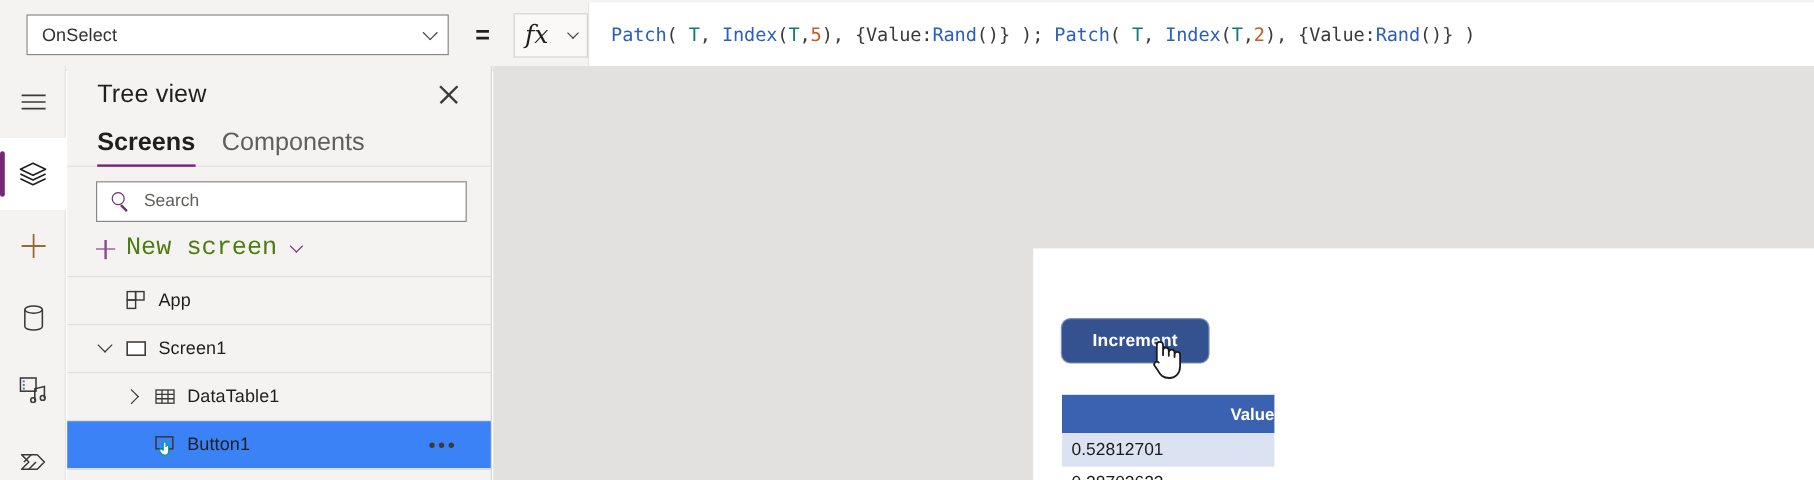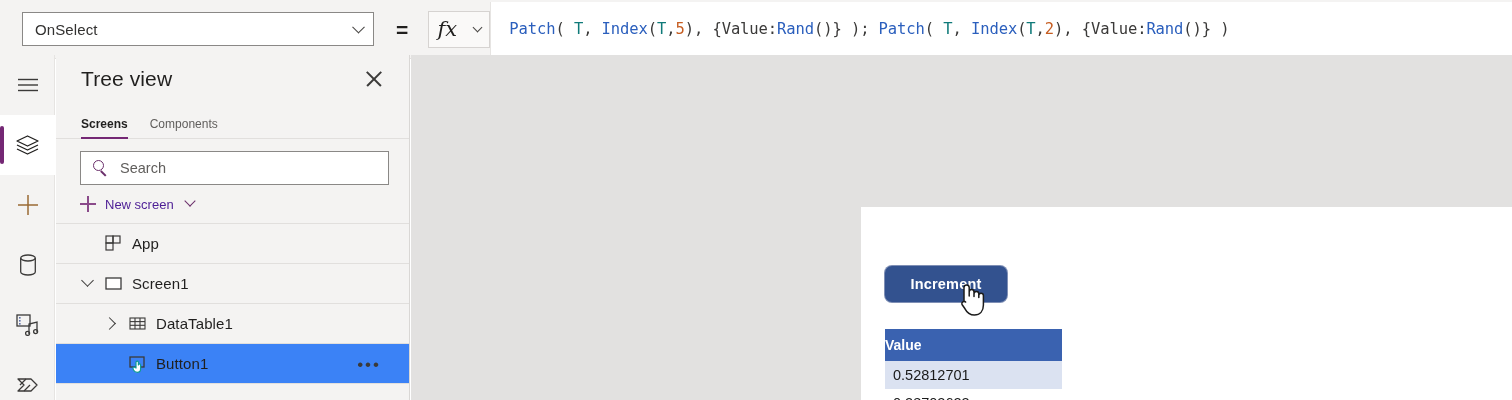--- a/index.html
+++ b/index.html
@@ -108,21 +108,21 @@
   }
   .close-x::before { transform: rotate(45deg); }
   .close-x::after  { transform: rotate(-45deg); }
 
   .tabs {
     height: 36px; display: flex; align-items: flex-end; gap: 22px;
     padding-left: 25px;
     border-bottom: 1px solid #e1dfdd;
   }
   .tab {
-    position: relative; font-size: 12px; color: #605e5c;
+    position: relative; font-size: 21px; color: #605e5c;
     padding-bottom: 7px; cursor: pointer;
   }
   .tab.active { color: #201f1e; font-weight: 600; }
   .tab.active::after {
     content: ""; position: absolute; left: 0; right: 0; bottom: -1px;
     height: 2.5px; background: #742774;
   }
 
   .search-wrap { padding: 12px 20px 0 24px; }
   .searchbox {
@@ -144,21 +144,21 @@
   .new-screen {
     display: flex; align-items: center; gap: 9px;
     padding: 11px 0 11px 24px; cursor: pointer;
   }
   .plus-ic { position: relative; width: 16px; height: 16px; }
   .plus-ic::before, .plus-ic::after {
     content: ""; position: absolute; background: #8a4a8a;
   }
   .plus-ic::before { left: 0; top: 7px; width: 16px; height: 1.6px; }
   .plus-ic::after  { left: 7px; top: 0; width: 1.6px; height: 16px; }
-  .new-screen .txt { font-size: 13px; color: #4c1d95; }
+  .new-screen .txt { font-size: 21px; color: #4d7c0f; font-family: Liberation Mono, monospace; }
   .ns-chev {
     width: 8px; height: 8px; margin-left: 3px;
     border-right: 1.4px solid #6b2f6b; border-bottom: 1.4px solid #6b2f6b;
     transform: translateY(-3px) rotate(45deg);
   }
 
   .tree { border-top: 1px solid #e1dfdd; }
   .tree-row {
     position: relative; height: 40px;
     display: flex; align-items: center;
@@ -194,21 +194,21 @@
     display: flex; align-items: center; justify-content: center;
     box-shadow: 0 0 0 1px #7f8fb5;
     cursor: pointer;
   }
   .inc-btn .t {
     font-size: 14.5px; font-weight: 700; color: #ffffff; letter-spacing: .2px;
   }
   .dtable { position: absolute; left: 24px; top: 122px; width: 177px; }
   .dt-head {
     height: 32px; background: #3a62b0;
-    display: flex; align-items: center; justify-content: flex-start;
+    display: flex; align-items: center; justify-content: flex-end;
   }
   .dt-head .t { font-size: 14px; font-weight: 700; color: #ffffff; }
   .dt-row {
     height: 28px; display: flex; align-items: center;
     padding-left: 8px; background: #ffffff; cursor: pointer;
   }
   .dt-row.sel { background: #dbe2f1; }
   .dt-row .t { font-size: 14.5px; color: #1a1a1a; }
 
   

